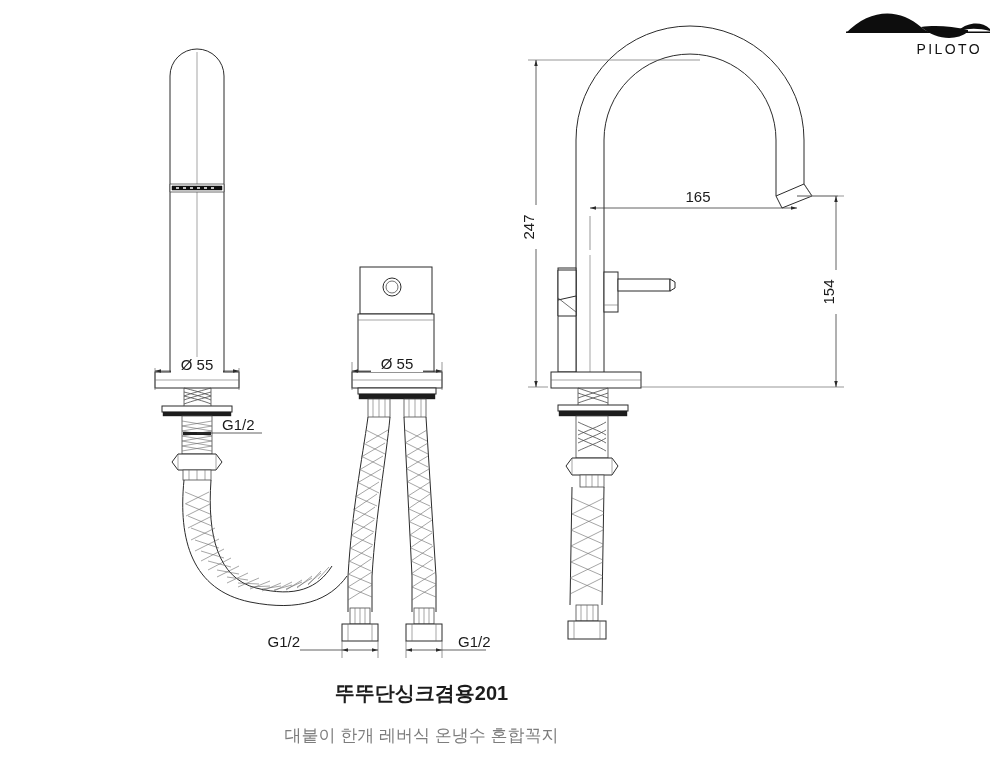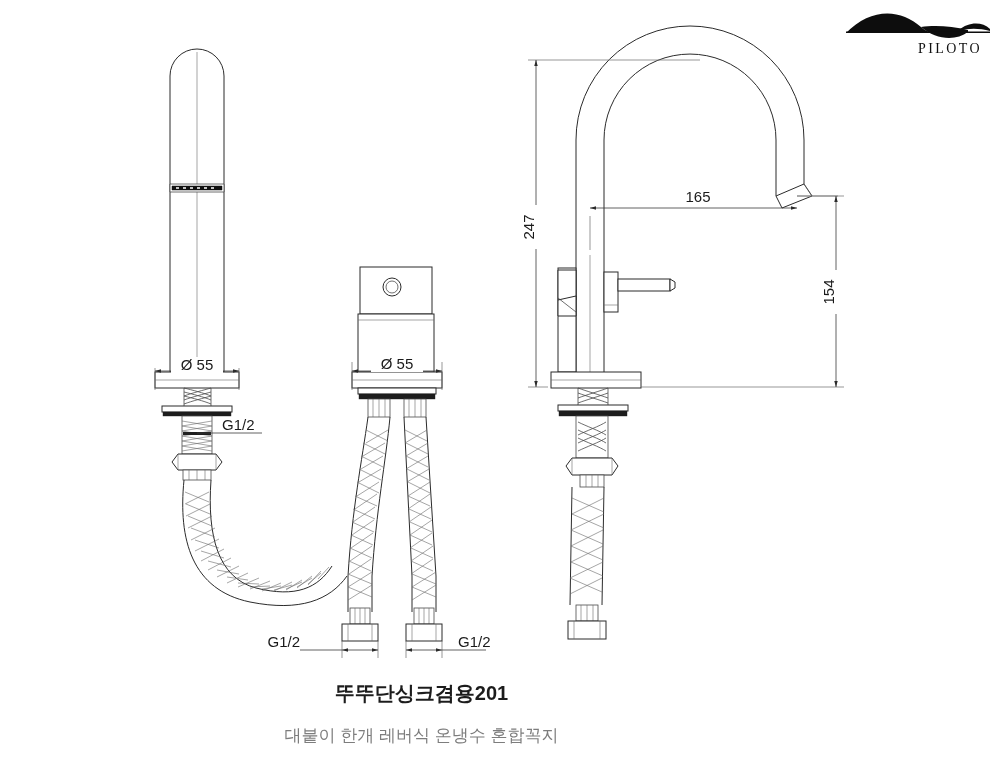--- a/index.html
+++ b/index.html
@@ -38,21 +38,21 @@
   .dimtext {
     font-family: "Liberation Sans", sans-serif;
     font-size: 15px;
     fill: #1a1a1a;
   }
   .logo-wave { fill: #0d0d0d; }
   .logo-text {
     position: absolute;
     right: 18px;
     top: 41px;
-    font-family: Liberation Serif, serif;
+    font-family: Liberation Sans, sans-serif;
     font-size: 14px;
     letter-spacing: 2.4px;
     color: #111111;
     font-weight: 400;
   }
   .caption-block {
     position: absolute;
     left: 0;
     top: 680px;
     width: 843px;

